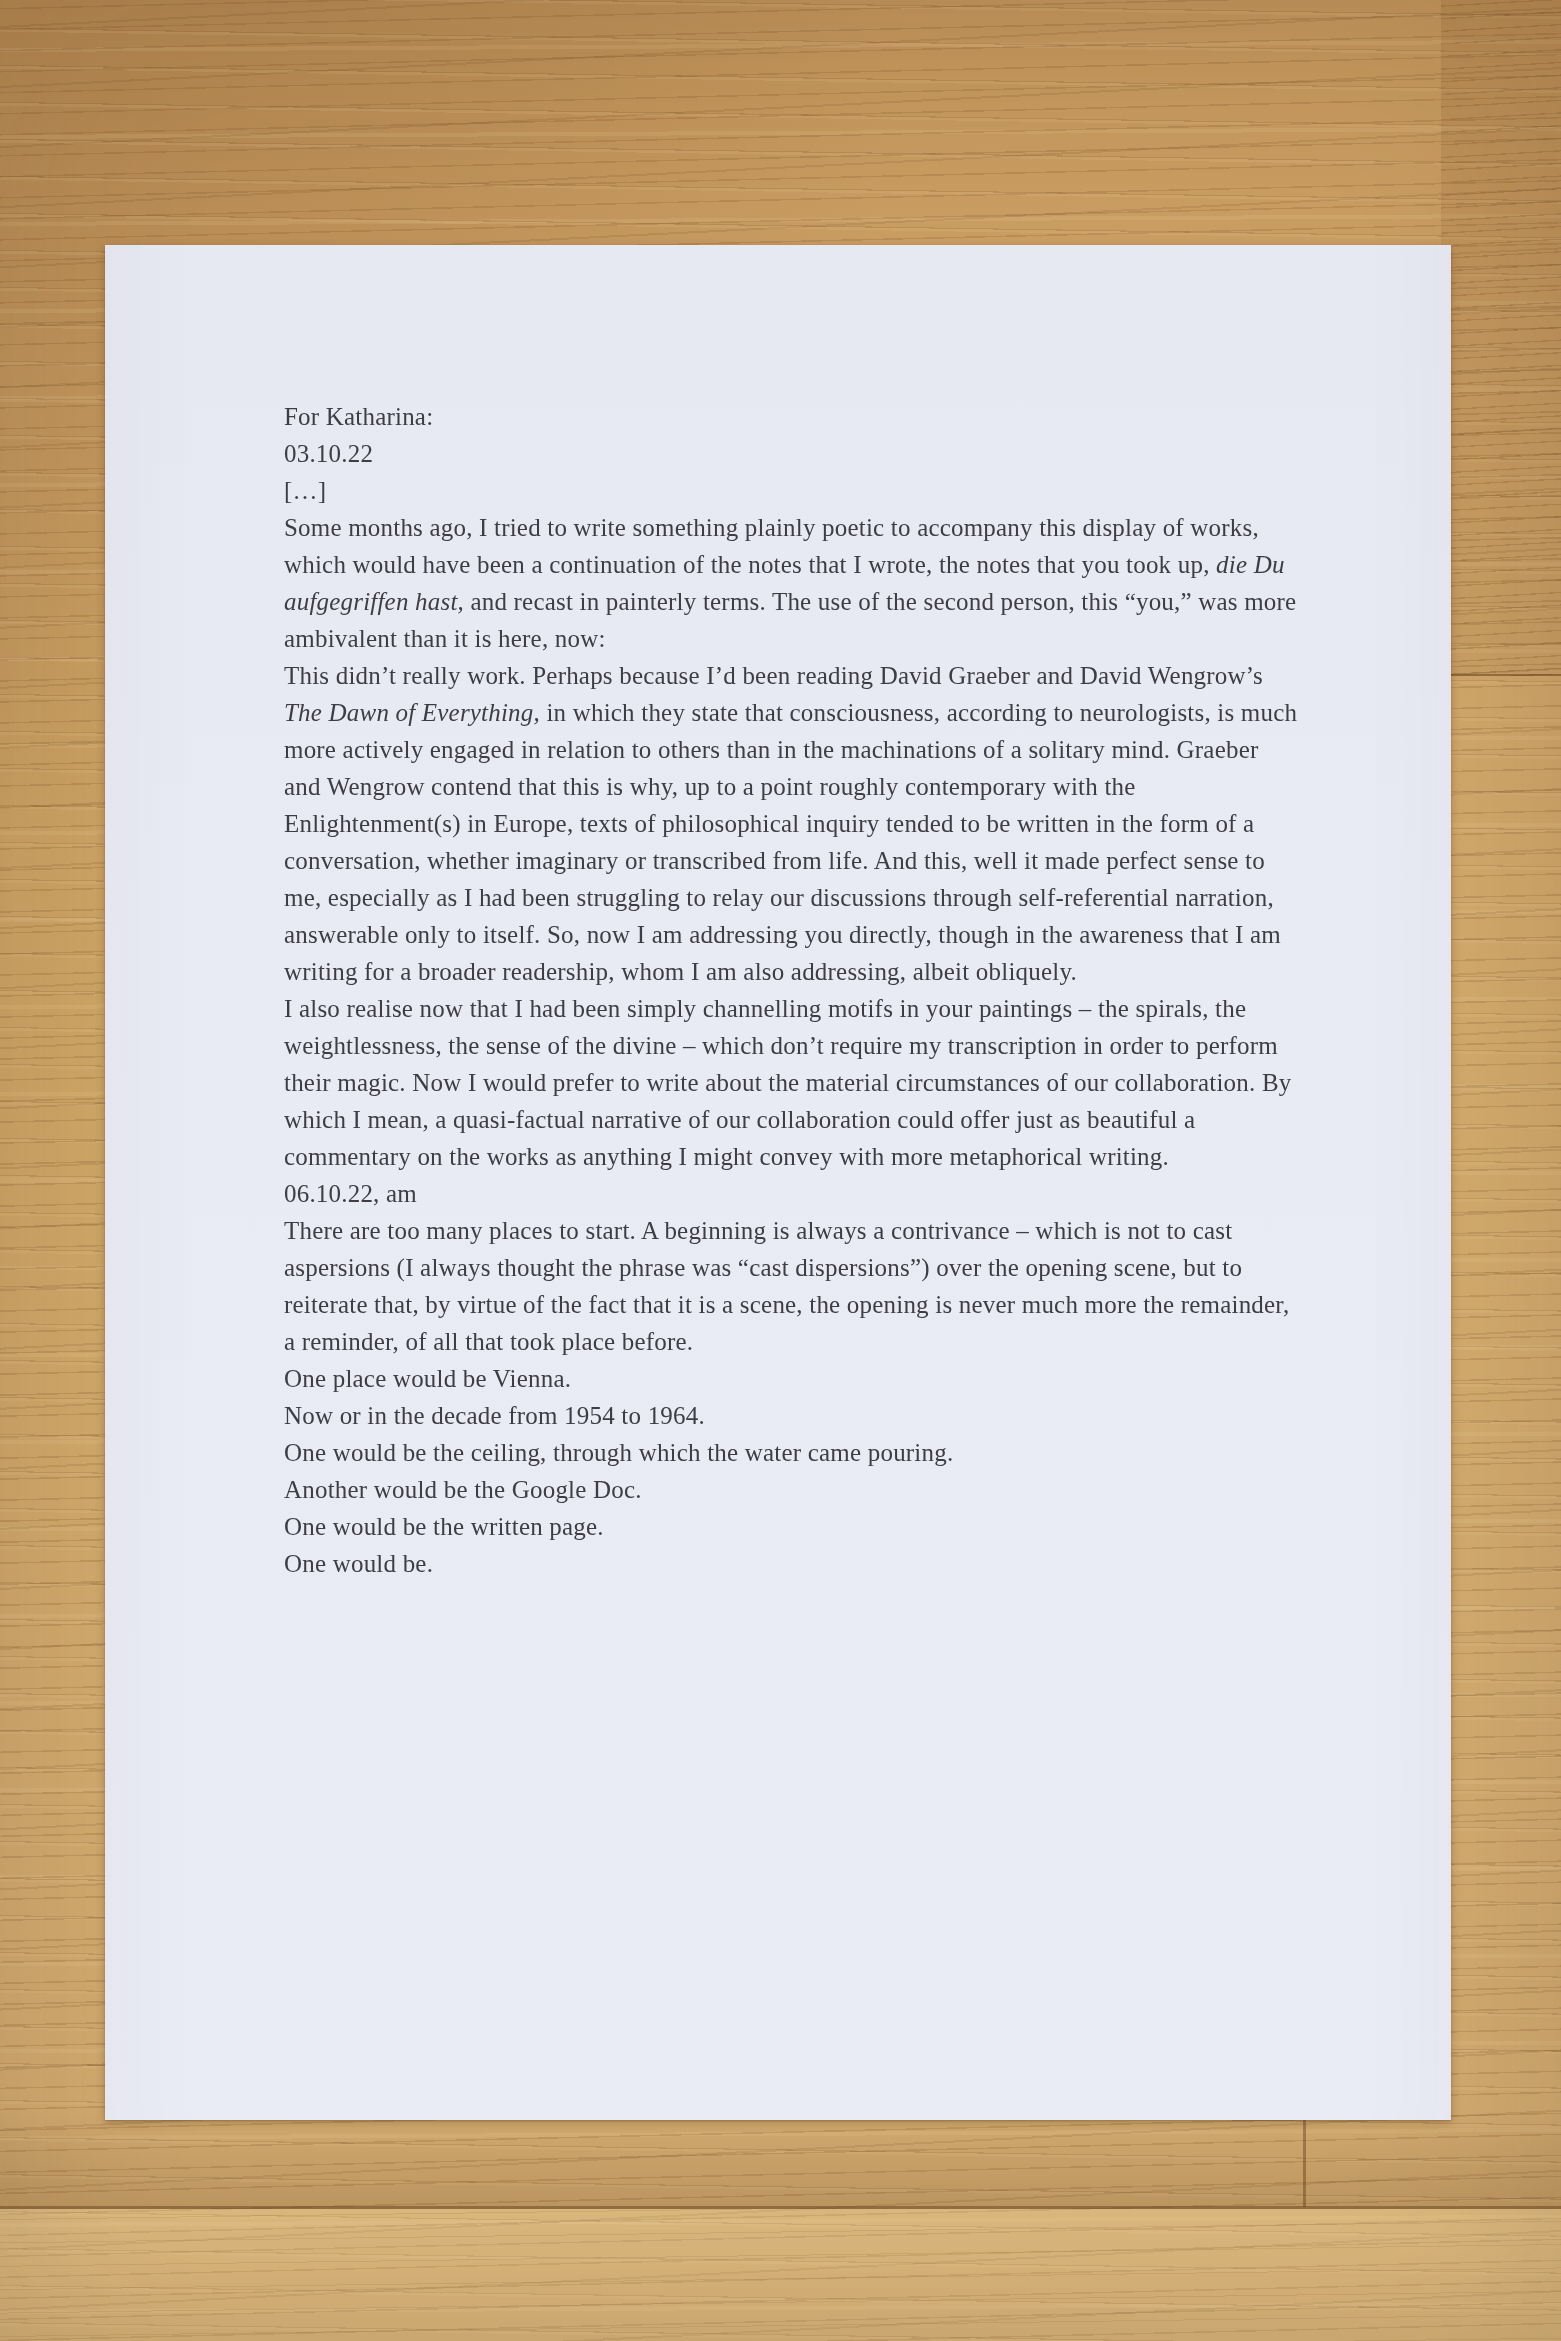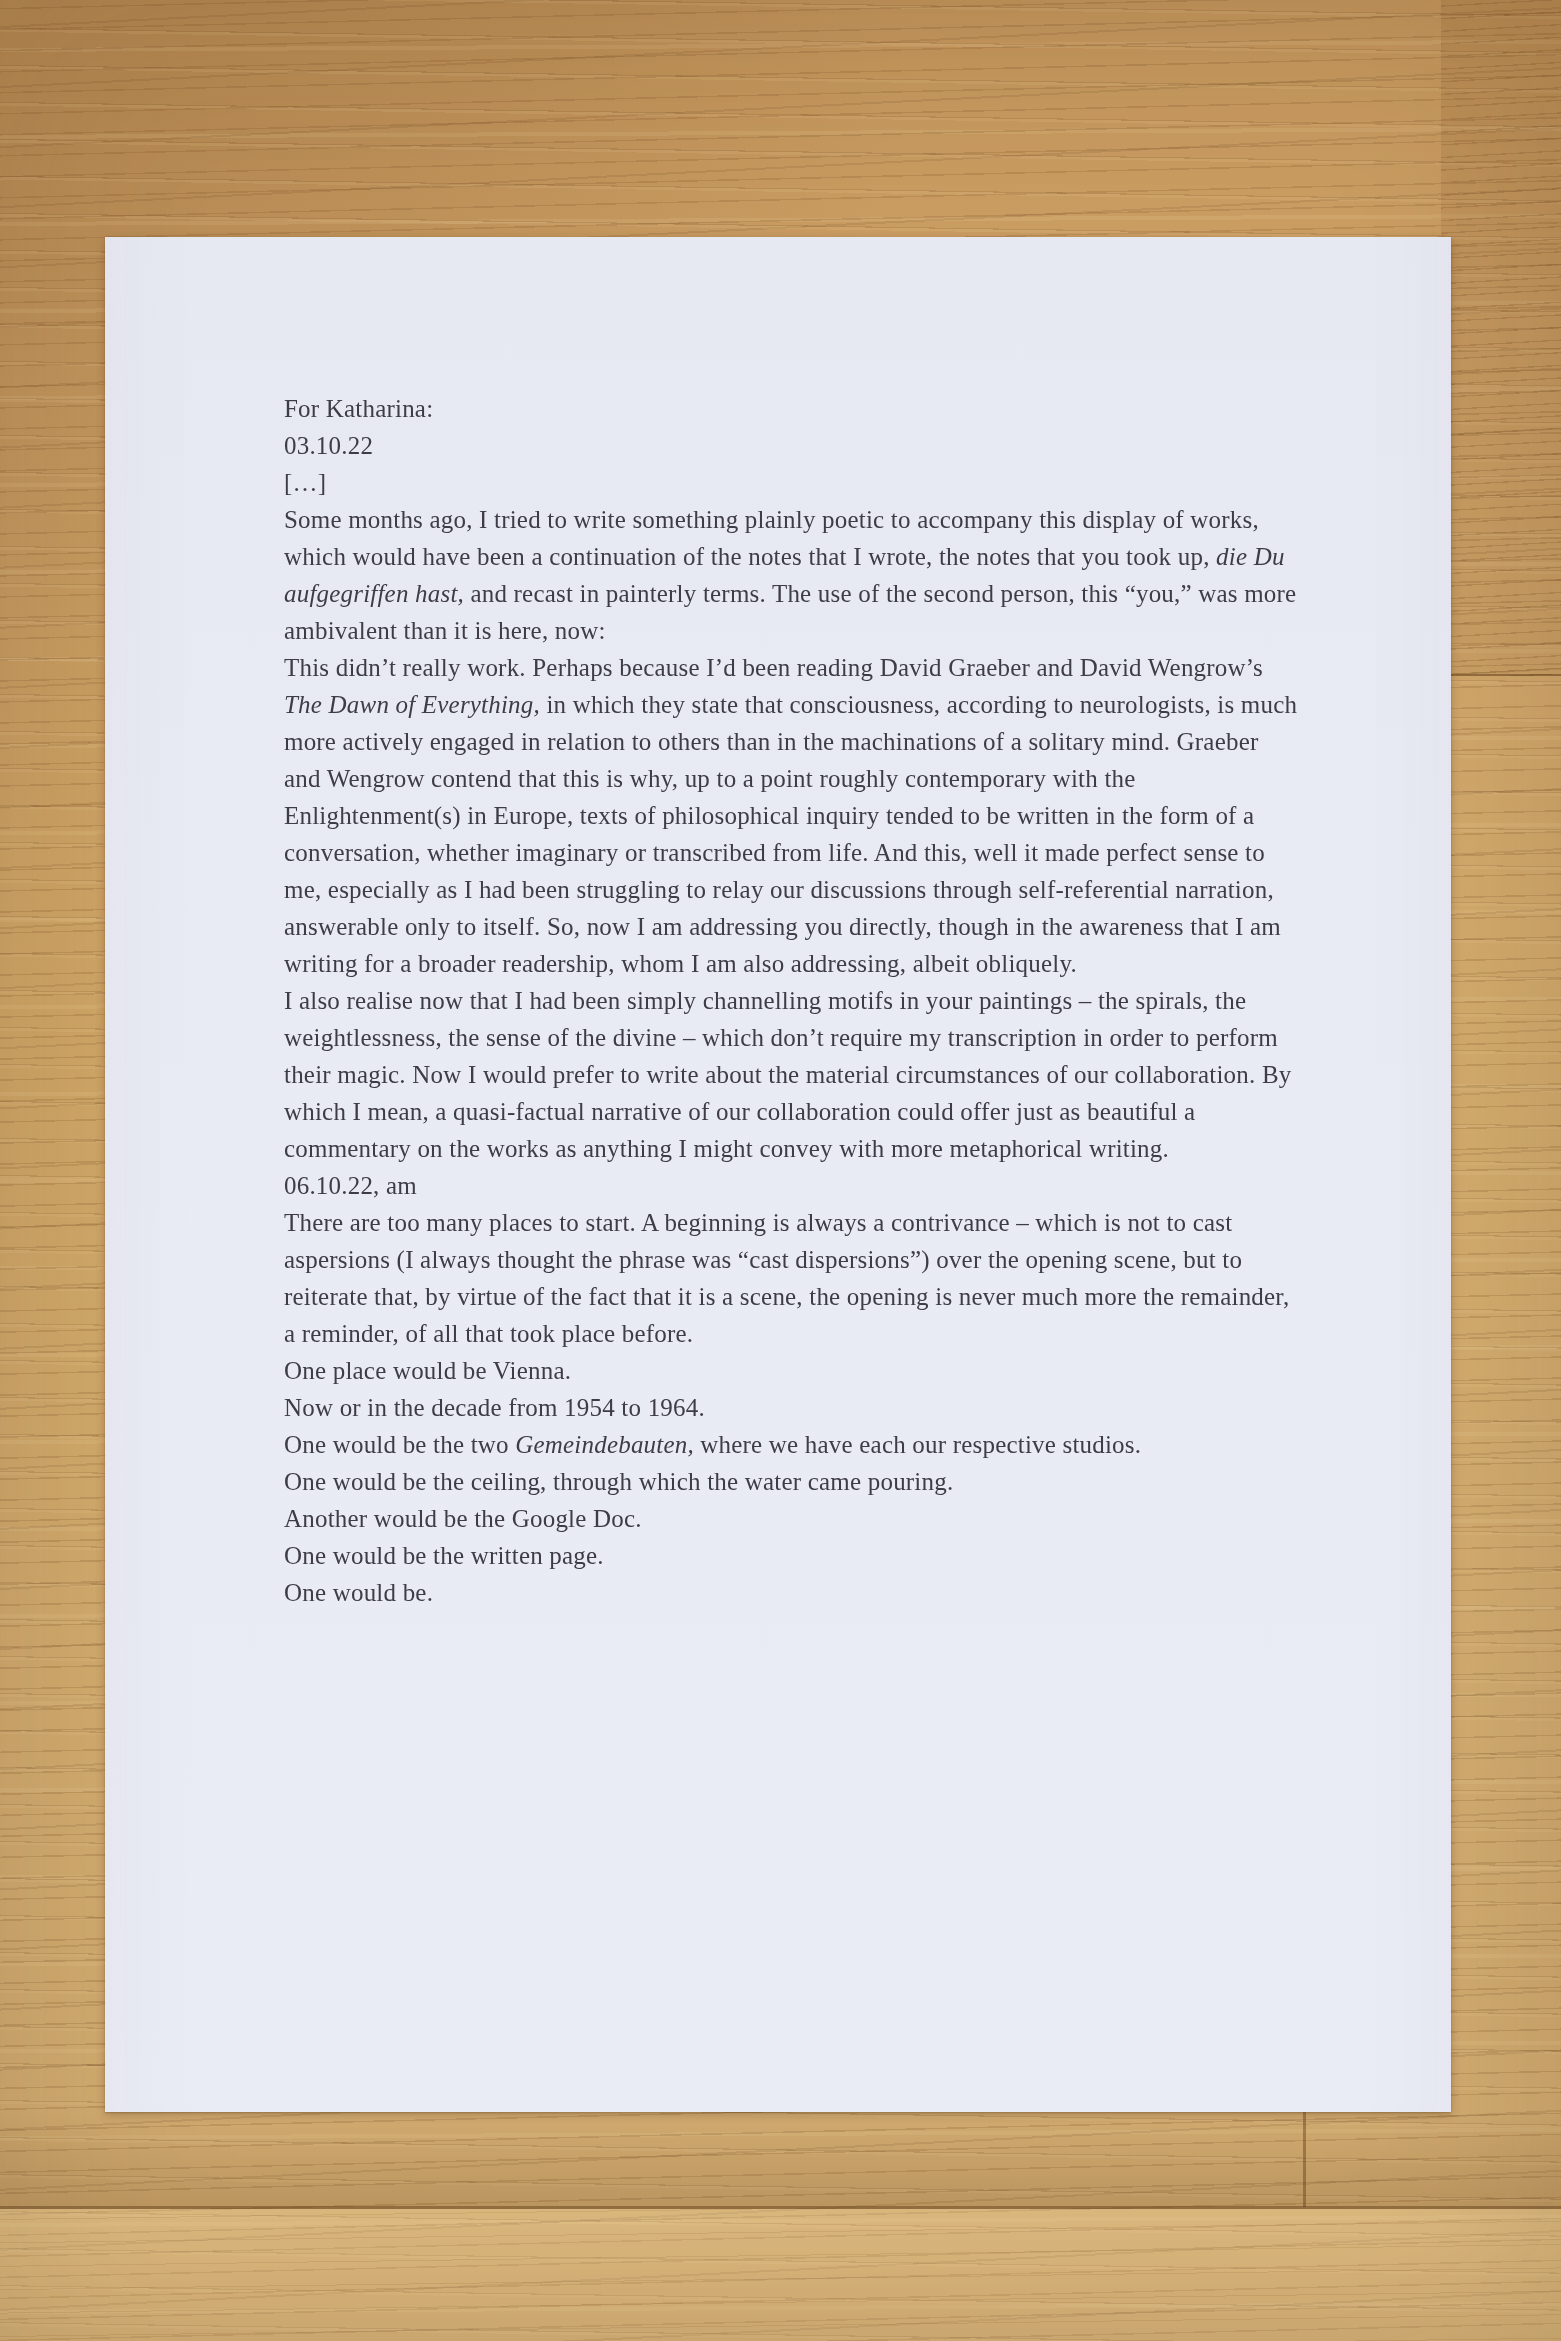--- a/index.html
+++ b/index.html
@@ -28,21 +28,21 @@
   .vseam{position:absolute;left:1303px;top:2112px;width:2.7px;height:95px;
     background:rgba(90,55,21,0.42);}
   .hseam-bottom{position:absolute;left:0;top:2206px;width:1561px;height:2.7px;
     background:rgba(90,55,21,0.52);}
   .plank-bottom{position:absolute;left:0;top:2209px;width:1561px;height:133px;
     background:
       repeating-linear-gradient(179.2deg, rgba(0,0,0,0) 0 10px, rgba(134,88,40,0.14) 10px 11px, rgba(0,0,0,0) 11px 23.4px),
       linear-gradient(180deg, rgba(246,219,160,0.30), rgba(240,212,152,0.18));}
 
   
-  .paper{position:absolute;left:105px;top:237px;width:1346px;height:1875px;
+  .paper{position:absolute;left:105px;top:245px;width:1346px;height:1875px;
     background:linear-gradient(180deg,#e7e9f2 0%,#e9ebf4 40%,#eaecf5 100%);
     box-shadow:0 2.7px 9px rgba(80,50,20,0.30), 0 0.9px 1.8px rgba(80,50,20,0.28);}
   .page-text{position:absolute;left:179px;top:0;width:1016px;padding-top:153px;
     font-size:25px;line-height:37px;color:#3e3d46;letter-spacing:0.2px;}
   .page-text p{margin:0;}
   .salutation{margin:0;}
   .date-line{margin-top:36px;}
   .ellipsis-line{margin-top:0;}
   .para{margin-top:27px;}
   .quote{margin:27px 0 0 83px;width:912px;}
@@ -81,21 +81,20 @@
 
       <p class="para"><span>This didn’t really work. Perhaps because I’d been reading David Graeber and David Wengrow’s </span><span class="it">The Dawn of Everything,</span><span> in which they state that consciousness, according to neurologists, is much more actively engaged in relation to others than in the machinations of a solitary mind. Graeber and Wengrow contend that this is why, up to a point roughly contemporary with the Enlightenment(s) in Europe, texts of philosophical inquiry tended to be written in the form of a conversation, whether imaginary or transcribed from life. And this, well it made perfect sense to me, especially as I had been struggling to relay our discussions through self-referential narration, answerable only to itself. So, now I am addressing you directly, though in the awareness that I am writing for a broader readership, whom I am also addressing, albeit obliquely.</span></p>
 
       <p class="para">I also realise now that I had been simply channelling motifs in your paintings – the spirals, the weightlessness, the sense of the divine – which don’t require my transcription in order to perform their magic. Now I would prefer to write about the material circumstances of our collaboration. By which I mean, a quasi-factual narrative of our collaboration could offer just as beautiful a commentary on the works as anything I might convey with more metaphorical writing.</p>
 
       <p class="entry-heading">06.10.22, am</p>
       <p class="para-tight">There are too many places to start. A beginning is always a contrivance – which is not to cast aspersions (I always thought the phrase was “cast dispersions”) over the opening scene, but to reiterate that, by virtue of the fact that it is a scene, the opening is never much more the remainder, a reminder, of all that took place before.</p>
 
       <p class="single">One place would be Vienna.</p>
       <p class="single">Now or in the decade from 1954 to 1964.</p>
-      <p class="single"><span>One would be the two </span><span class="it">Gemeindebauten,</span><span> where we have each our respective studios.</span></p>
       <p class="single">One would be the ceiling, through which the water came pouring.</p>
       <p class="single">Another would be the Google Doc.</p>
       <p class="single">One would be the written page.</p>
       <p class="single">One would be.</p>
 
     </div>
   </div>
 
   <div class="vignette"></div>
 </div>

